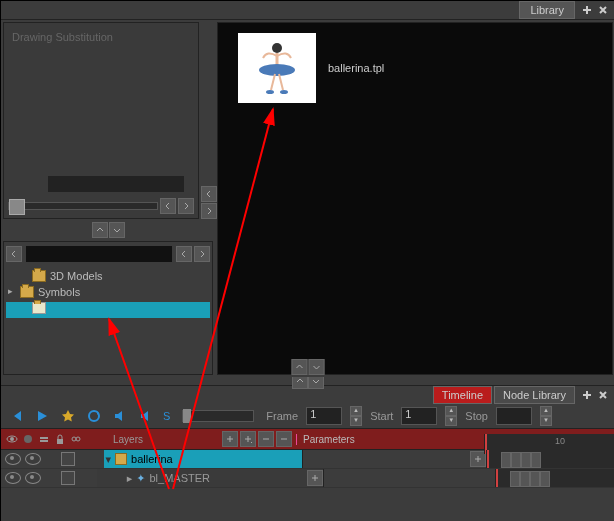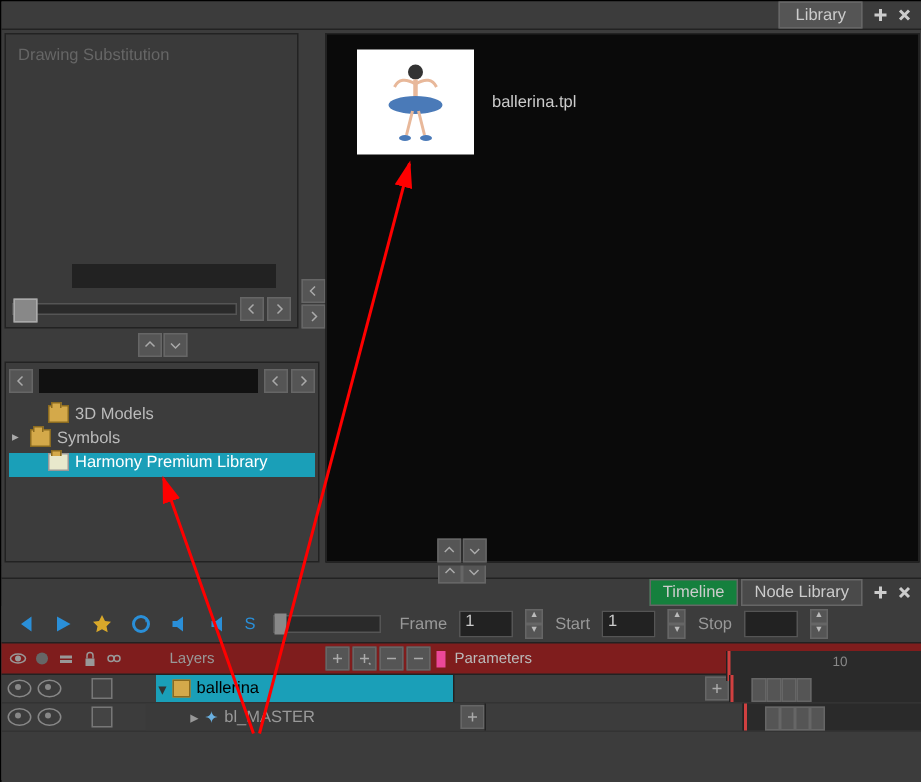--- a/index.html
+++ b/index.html
@@ -35,35 +35,35 @@
 .folder-ic.lib{background:#e8e8cc;border-color:#999}
 .right-col{flex:1;border:1px solid #222;margin:2px;background:#0a0a0a;position:relative}
 .asset{position:absolute;left:20px;top:10px;display:flex;align-items:center;gap:12px}
 .thumb{width:78px;height:70px;background:#fff;display:flex;align-items:center;justify-content:center}
 .asset-name{color:#ccc;font-size:11px}
 .bot-pager{position:absolute;bottom:2px;left:50%;transform:translateX(-50%);display:flex;gap:1px}
 .divider-row{height:8px;background:#3c3c3c;display:flex;justify-content:center;align-items:center}
 .bottom{height:134px;background:#3c3c3c;display:flex;flex-direction:column;border-top:1px solid #222}
 .bot-header{height:18px;display:flex;justify-content:flex-end;align-items:center;padding-right:4px}
 .tab2{height:16px;padding:0 8px;background:#4a4a4a;color:#ccc;line-height:16px;border:1px solid #666;font-size:11px;margin-left:2px}
-.tab2.active{background:#15803d}
+.tab2.active{background:#b91c1c}
 .playback{height:24px;display:flex;align-items:center;gap:8px;padding:0 6px;background:#3c3c3c}
 .pb-btn{width:18px;height:18px;display:flex;align-items:center;justify-content:center;cursor:pointer}
 .pb-track{flex:1;height:10px;background:#2a2a2a;border:1px solid #555;position:relative;margin:0 4px;max-width:70px}
 .pb-thumb{position:absolute;left:0;top:-2px;width:8px;height:14px;background:#888}
 .fld-lbl{color:#999;font-size:11px}
 .fld-in{width:28px;height:16px;background:#222;border:1px solid #555;color:#ccc;padding:0 3px;font-size:11px}
 .spinner{display:flex;flex-direction:column}
 .spinner div{width:10px;height:8px;background:#555;border:1px solid #666;font-size:7px;text-align:center;line-height:6px}
 .mode-row{height:20px;display:flex;align-items:center;background:#7f1d1d;border-top:1px solid #222;border-bottom:1px solid #222}
 .mode-left{width:100px;display:flex;gap:2px;padding-left:4px;align-items:center}
 .mode-ic{width:14px;height:14px;display:flex;align-items:center;justify-content:center}
 .layers-lbl{flex:0 0 60px;color:#999;font-size:10px;padding-left:8px}
 .mode-mid{flex:1;display:flex;justify-content:flex-end;gap:2px;padding-right:4px}
-.params-sec{width:312px;display:flex;align-items:flex-start;padding-left:6px;border-left:6px solid #ec4899;font-size:10px;position:relative}
+.params-sec{width:312px;display:flex;align-items:flex-start;padding-left:6px;border-left:1px solid #ec4899;font-size:10px;position:relative}
 .ruler{position:absolute;right:0;top:0;width:130px;height:20px;background:#2a2a2a;border-left:1px solid #222}
 .ruler-mark{position:absolute;top:2px;color:#888;font-size:9px}
 .layer-rows{flex:1;background:#3c3c3c}
 .layer-row{height:18px;display:flex;align-items:center;border-bottom:1px solid #333}
 .lr-left{width:100px;display:flex;gap:4px;padding-left:4px;align-items:center}
 .vis-ic{width:14px;height:10px;border:1px solid #888;border-radius:50%;position:relative}
 .vis-ic::after{content:"";position:absolute;left:4px;top:2px;width:4px;height:4px;background:#888;border-radius:50%}
 .sq{width:12px;height:12px;border:1px solid #777;background:#444}
 .lr-name{flex:0 0 196px;height:18px;display:flex;align-items:center;gap:4px;padding-left:2px;font-size:11px}
 .lr-name.sel{background:#1a9fb8;color:#000}
@@ -172,21 +172,20 @@
               <span>3D Models</span>
             </div>
             <div class="tree-item">
               <span class="tree-arrow" style="margin-left:-12px">▸</span>
               <span class="folder-ic"></span>
               <span>Symbols</span>
             </div>
             <div class="tree-item sel">
               <span class="tree-arrow"></span>
               <span class="folder-ic lib"></span>
-              <span>Harmony Premium Library</span>
             </div>
           </div>
         </div>
       </div>
       <div class="right-col">
         <div class="asset">
           <div class="thumb">
             <svg width="60" height="60" viewBox="0 0 60 60">
               <circle cx="30" cy="10" r="5" fill="#333"></circle>
               <path d="M30 15 L30 28" stroke="#e8b89a" stroke-width="3"></path>

